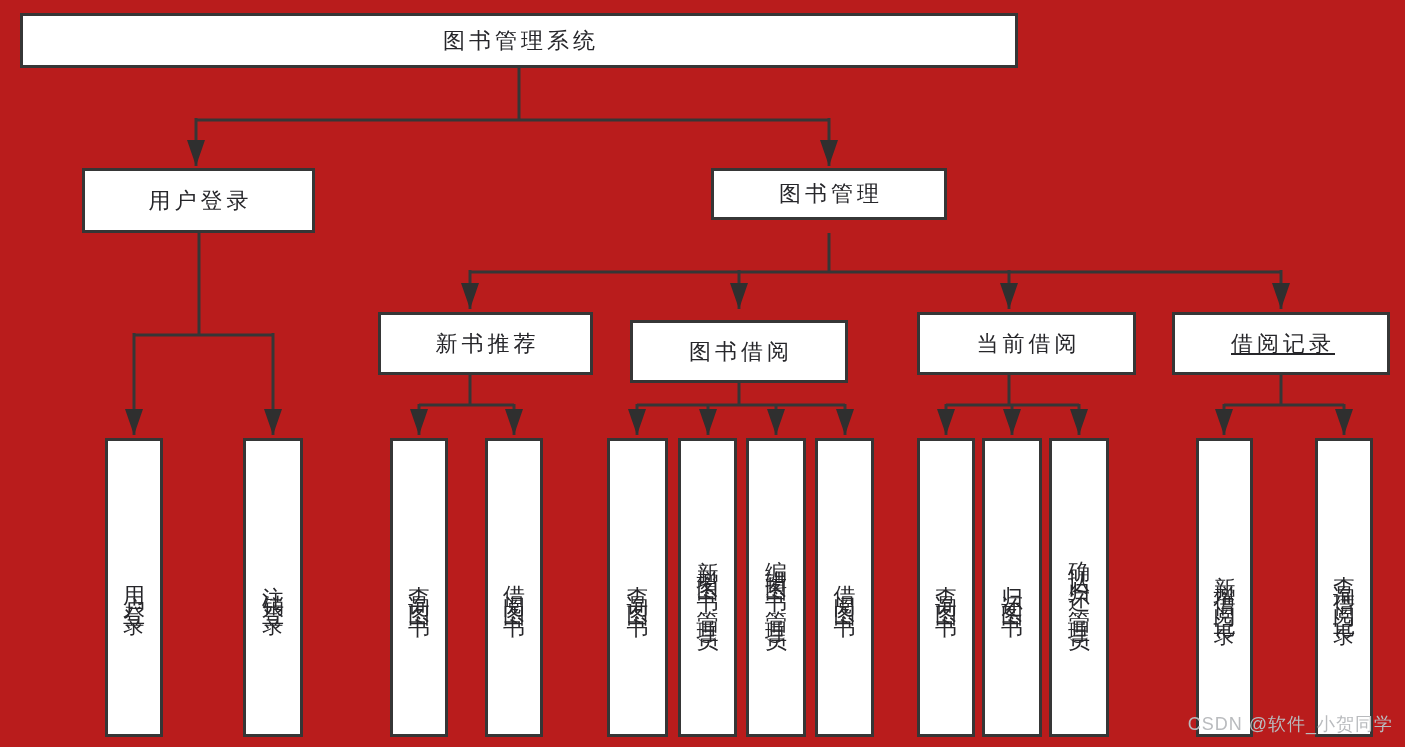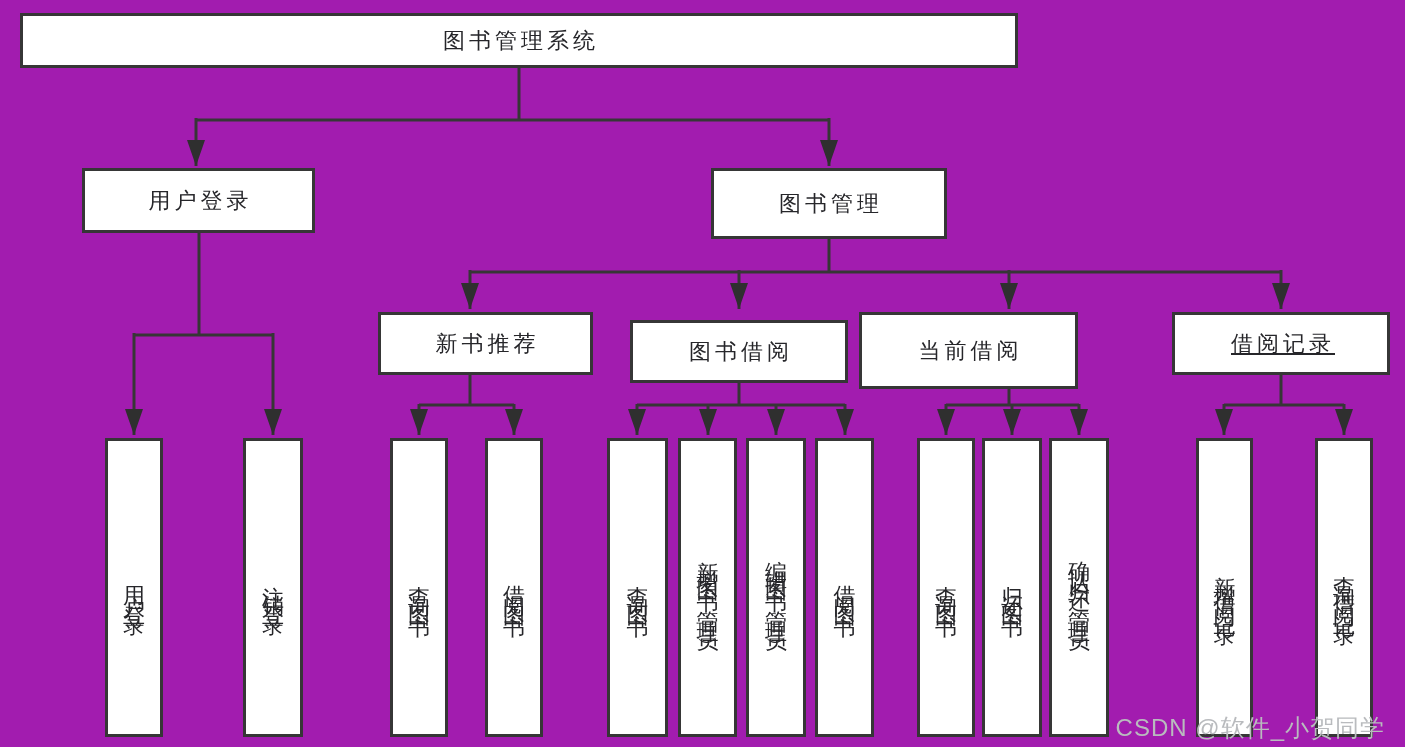--- a/index.html
+++ b/index.html
@@ -1,21 +1,21 @@
 <!DOCTYPE html>
 <html><head>
 <meta charset="utf-8">
 <style>
   * { margin: 0; padding: 0; box-sizing: border-box; }
   html, body { background: #ffffff; }
   .canvas {
     position: relative;
     width: 1405px;
     height: 747px;
-    background: #a21caf;
+    background: #b91c1c;
     font-family: "Liberation Sans", sans-serif;
     overflow: hidden;
   }
   .wires {
     position: absolute;
     left: 0; top: 0;
     width: 1405px; height: 747px;
   }
   .node {
     position: absolute;
@@ -35,23 +35,23 @@
   }
   .hnode span { padding-left: 4px; } 
   .vnode {
     writing-mode: vertical-lr;
     font-size: 22px;
     letter-spacing: 10px;
     line-height: 1;
   }
   .watermark {
     position: absolute;
-    right: 20px;
+    right: 12px;
     top: 712px;
-    font-size: 24px;
+    font-size: 18px;
     letter-spacing: 1px;
     color: #b9bbbe;
     white-space: nowrap;
   }
 </style>
 </head>
 <body>
 
 <div class="canvas">
 
@@ -117,31 +117,31 @@
     </g>
   </svg>
 
   <div class="node hnode" style="left:20px; top:13px; width:998px; height:55px;">
     <span>图书管理系统</span>
   </div>
 
   <div class="node hnode" style="left:82px; top:168px; width:233px; height:65px;">
     <span>用户登录</span>
   </div>
-  <div class="node hnode" style="left:711px; top:168px; width:236px; height:71px;">
+  <div class="node hnode" style="left:711px; top:168px; width:236px; height:52px;">
     <span>图书管理</span>
   </div>
 
   <div class="node hnode" style="left:362px; top:312px; width:215px; height:63px;margin-left:16px;">
     <span>新书推荐</span>
   </div>
   <div class="node hnode" style="left:630px; top:320px; width:218px; height:63px;">
     <span>图书借阅</span>
   </div>
-  <div class="node hnode" style="left:859px; top:312px; width:219px; height:77px;">
+  <div class="node hnode" style="left:917px; top:312px; width:219px; height:63px;">
     <span>当前借阅</span>
   </div>
   <div class="node hnode" style="left:1172px; top:312px; width:218px; height:63px;text-decoration:underline;">
     <span>借阅记录</span>
   </div>
 
   <div class="node vnode" style="left:105px; top:438px; width:58px; height:299px;">用户登录</div>
   <div class="node vnode" style="left:243px; top:438px; width:60px; height:299px;">注销登录</div>
 
   <div class="node vnode" style="left:390px; top:438px; width:58px; height:299px;">查询图书</div>

